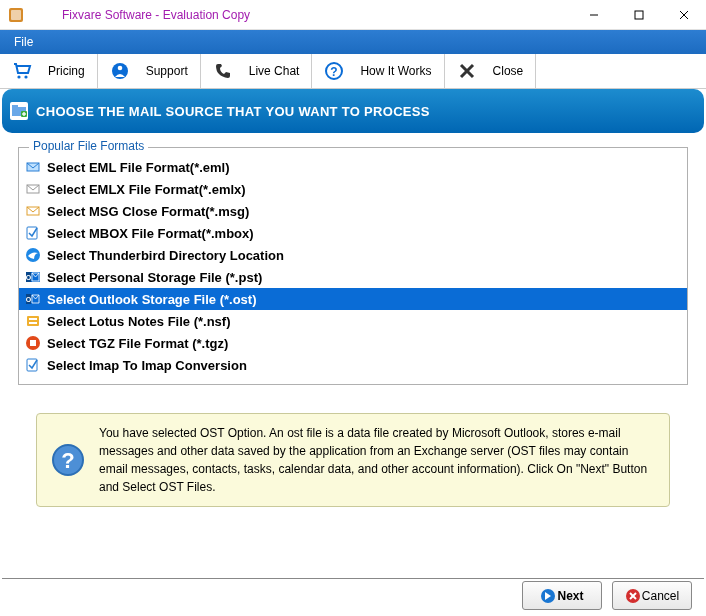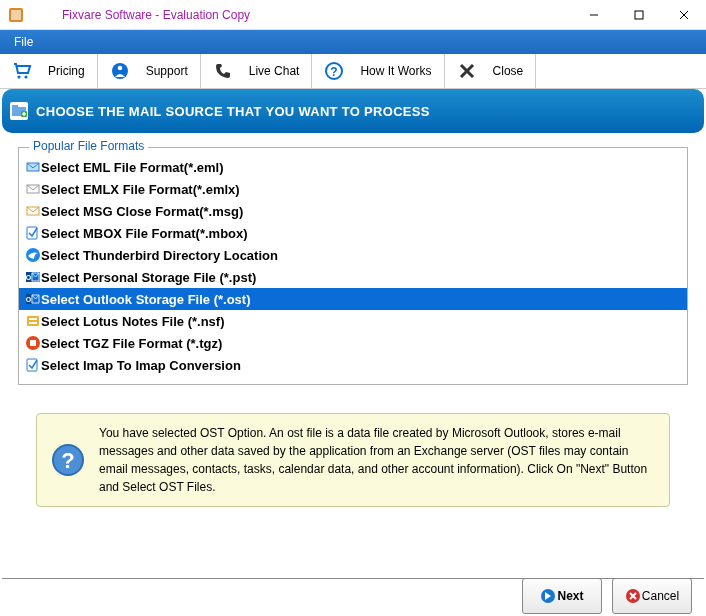--- a/index.html
+++ b/index.html
@@ -24,33 +24,33 @@
 
 .header-strip { height: 44px; background: linear-gradient(#1d8ccf, #0066b3); display: flex; align-items: center; padding: 0 8px; gap: 8px; margin: 0 2px; border-radius: 10px; }
 .header-strip .hicon { width: 18px; height: 18px; display:flex; align-items:center; justify-content:center; background:#fff; border-radius:2px;}
 .header-strip .htext { color: #fff; font-weight: bold; font-size: 13px; letter-spacing: 0.3px; }
 
 
 .content { padding: 14px 18px 8px; }
 .groupbox { border: 1px solid #b0b0b0; border-radius: 0; position: relative; padding: 8px 0 8px 0; }
 .groupbox .legend { position: absolute; top: -9px; left: 10px; background: #fff; padding: 0 4px; font-size: 12px; color: #1560b0; }
 .format-list { }
-.format-item { display: flex; align-items: center; padding: 3px 6px; font-size: 13px; font-weight: bold; color: #000; cursor: default; }
+.format-item { display: flex; align-items: center; gap: 6px; padding: 3px 6px; font-size: 13px; font-weight: bold; color: #000; cursor: default; }
 .format-item.selected { background: #0a6cd6; color: #fff; }
 .format-item .fico { width: 16px; height: 16px; display:flex; align-items:center; justify-content:center; flex-shrink:0; }
 
 
 .info-area { padding: 0 36px; margin-top: 20px; }
 .info-box { background: #fbfadb; border: 1px solid #c9c99a; border-radius: 4px; padding: 10px 14px; display: flex; gap: 14px; align-items: center; }
 .info-box .qicon { width: 34px; height: 34px; flex-shrink: 0; }
 .info-box .info-text { font-size: 12px; color: #000; line-height: 1.5; }
 
 
 .bottom-bar { position: absolute; bottom: 4px; left: 2px; right: 2px; height: 34px; border-top: 1px solid #888; background: #fff; display: flex; align-items: center; justify-content: flex-end; padding: 0 12px; gap: 10px; }
-.action-btn { height: 36px; min-width: 80px; display: flex; align-items: center; justify-content: center; gap: 1px; font-size: 12px; border: 1px solid #888; background: linear-gradient(#fdfdfd,#e8e8e8); border-radius: 3px; padding: 0 10px; }
+.action-btn { height: 29px; min-width: 80px; display: flex; align-items: center; justify-content: center; gap: 1px; font-size: 12px; border: 1px solid #888; background: linear-gradient(#fdfdfd,#e8e8e8); border-radius: 3px; padding: 0 10px; }
 .action-btn.primary { font-weight: bold; }
 .action-btn .bico { width: 16px; height: 16px; }
 
 svg { display: block; }
 </style>
 </head>
 <body>
 
 <div class="titlebar">
   <span class="app-icon">

